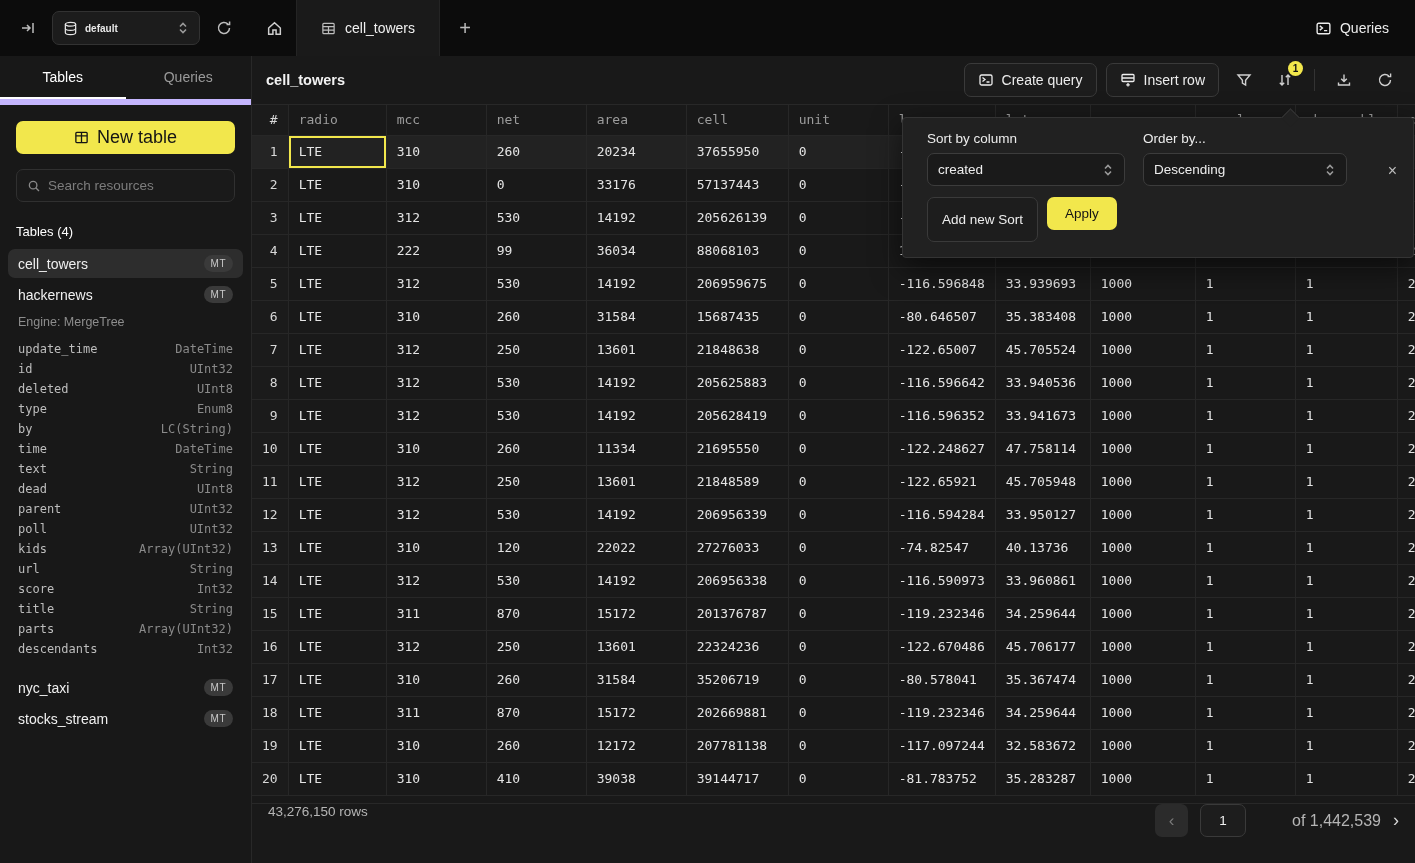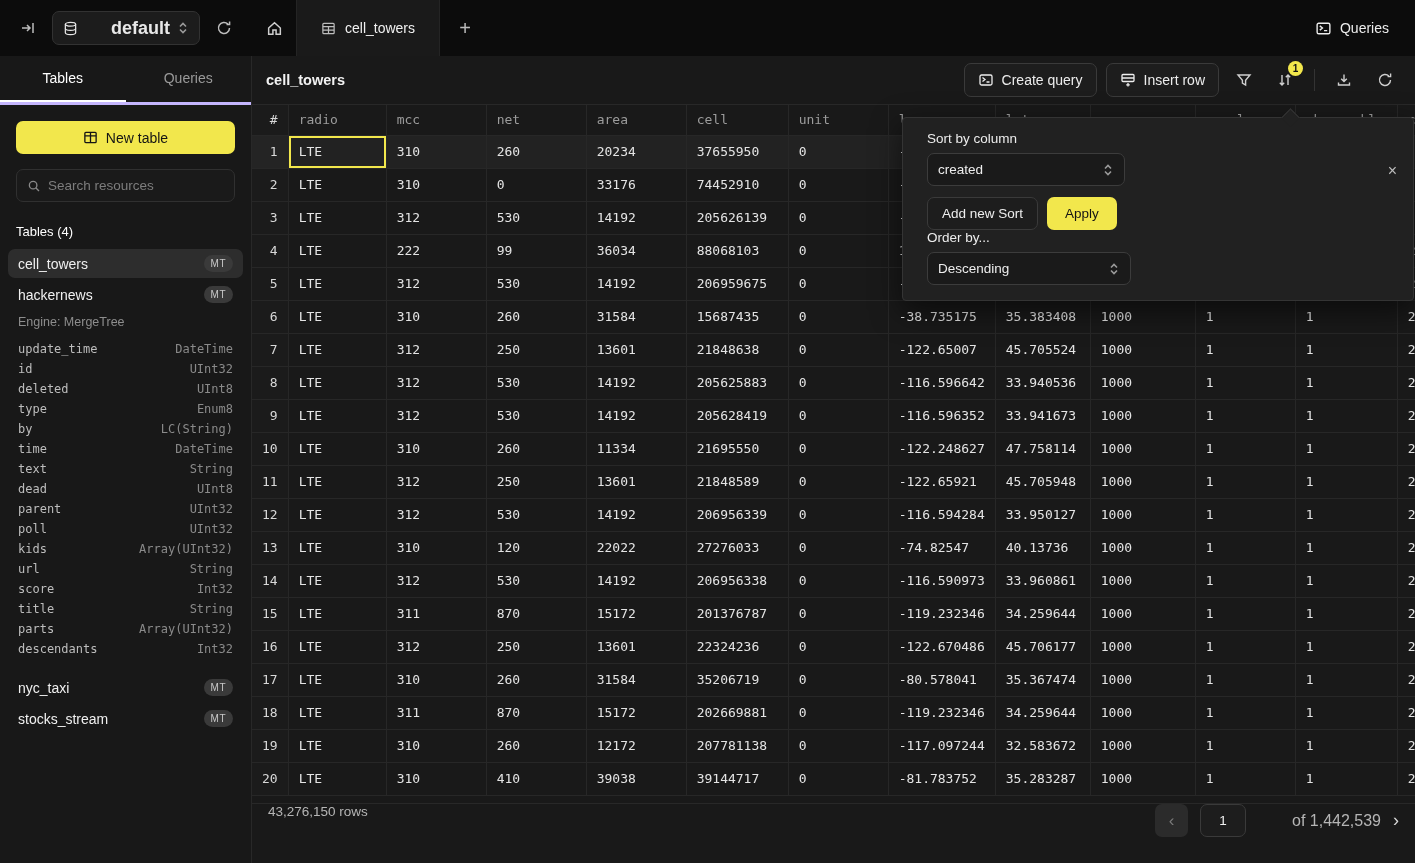--- a/index.html
+++ b/index.html
@@ -7,39 +7,39 @@
     font-family:"Liberation Sans", sans-serif; font-size:14px; }
   .app { display:flex; flex-direction:column; width:1415px; height:863px; }
 
   
   .topbar { height:56px; background:#0c0c0c; display:flex; flex:none; }
   .sb-head { width:252px; flex:none; display:flex; align-items:center; gap:10px; padding:0 14px; }
   .icon-btn { background:none; border:none; color:#bdbdbd; cursor:pointer; display:flex;
     align-items:center; justify-content:center; width:28px; height:28px; border-radius:6px; }
   .db-select { display:flex; align-items:center; gap:7px; background:#1c1c1c; border:1px solid #323232;
     border-radius:7px; height:34px; padding:0 10px; color:#e8e8e8; cursor:pointer; flex:1; }
-  .db-select .lbl { flex:1; font-weight:700; font-size:18px;text-align:right; }
+  .db-select .lbl { flex:1; font-weight:700; font-size:10px; }
   .tabsbar { flex:1; display:flex; align-items:stretch; }
   .home-btn { width:44px; border:none; background:none; color:#cfcfcf; display:flex; align-items:center; justify-content:center; cursor:pointer; }
   .ttab { display:flex; align-items:center; gap:9px; padding:0 24px; background:#1a1a1a;
     border-left:1px solid #242424; border-right:1px solid #242424; color:#f0f0f0; cursor:pointer; }
   .plus-btn { width:50px; background:none; border:none; color:#bdbdbd; font-size:20px; cursor:pointer; }
   .tspacer { flex:1; }
   .queries-btn { display:flex; align-items:center; gap:8px; background:none; border:none; color:#ededed;
     font-size:14px; padding:0 26px; cursor:pointer; }
 
   
   .bodyrow { flex:1; display:flex; min-height:0; }
   .sidebar { width:252px; flex:none; background:#181818; border-right:1px solid #282828; display:flex; flex-direction:column; overflow:hidden; }
-  .side-tabs { display:flex; height:49px; border-bottom:3px solid #c4b5fd; flex:none; }
+  .side-tabs { display:flex; height:49px; border-bottom:6px solid #c4b5fd; flex:none; }
   .stab { flex:1; display:flex; align-items:center; justify-content:center; color:#9a9a9a; cursor:pointer;
     border-bottom:2px solid transparent; font-size:14px; }
   .stab.active { color:#ffffff; border-bottom-color:#ffffff; }
   .new-table { margin:16px 16px 0; height:33px; background:#f2e74c; color:#141414; border:none; border-radius:7px;
-    font-size:14px; font-weight:500; display:flex; align-items:center; justify-content:center; gap:8px; cursor:pointer; }
+    font-size:18px; font-weight:500; display:flex; align-items:center; justify-content:center; gap:8px; cursor:pointer; }
   .searchbox { margin:15px 16px 0; height:33px; border:1px solid #303030; border-radius:7px; display:flex;
     align-items:center; gap:7px; padding:0 10px; color:#8a8a8a; background:#1a1a1a; }
   .searchbox input { background:none; border:none; outline:none; color:#dcdcdc; font-size:13.5px; width:100%; }
   .searchbox input::placeholder { color:#7d7d7d; }
   .tables-label { margin:22px 16px 8px; color:#ffffff; font-size:13px; }
   .tables-list { overflow:hidden; padding:0 8px 10px; }
   .tbl-item { display:flex; align-items:center; justify-content:space-between; padding:6px 10px; margin:2px 0;
     border-radius:7px; cursor:pointer; color:#f0f0f0; font-size:14px; }
   .tbl-item.sel { background:#2d2d2d; }
   .mt { background:#3a3a3a; color:#c9c9c9; font-size:10px; border-radius:9px; padding:3px 7px; letter-spacing:.5px; }
@@ -81,30 +81,30 @@
   .pager { margin-left:auto; display:flex; align-items:center; gap:12px; }
   .pg-btn { width:33px; height:33px; background:#2b2b2b; border:none; border-radius:7px; color:#7a7a7a;
     font-size:17px; cursor:pointer; }
   .pg-input { width:46px; height:33px; background:#1d1d1d; border:1px solid #3a3a3a; border-radius:7px;
     color:#f0f0f0; text-align:center; font-size:13.5px; outline:none; }
   .pg-of { color:#b5b5b5; font-size:16px;margin-left:34px; }
   .pg-next { background:none; border:none; color:#d8d8d8; font-size:18px; cursor:pointer; }
 
   
   .sort-popup { position:absolute; top:61px; left:650px; width:512px; background:#212121; border:1px solid #343434;
-    border-radius:4px; box-shadow:0 10px 30px rgba(0,0,0,.55); z-index:20; padding:13px 24px 15px; display:flex;flex-direction:column; }
+    border-radius:4px; box-shadow:0 10px 30px rgba(0,0,0,.55); z-index:20; padding:13px 24px 15px; display:flex; }
   .sort-popup::before { content:""; position:absolute; top:-7px; left:381px; width:12px; height:12px;
     background:#212121; border-left:1px solid #343434; border-top:1px solid #343434; transform:rotate(45deg); }
   .pcol1 { width:198px; margin-right:18px; }
   .pcol2 { width:204px; }
   .plabel { font-size:13.5px; color:#ececec; margin-bottom:7px; }
   .pselect { height:33px; background:#1a1a1a; border:1px solid #3c3c3c; border-radius:7px; display:flex;
     align-items:center; justify-content:space-between; padding:0 10px; color:#ededed; font-size:13.5px; cursor:pointer; }
   .btnrow { display:flex; gap:9px; margin-top:11px; }
-  .ghost-btn { height:33px; padding:0 14px; background:#1d1d1d; border:1px solid #3a3a3a; border-radius:7px;
+  .ghost-btn { height:45px; padding:0 14px; background:#1d1d1d; border:1px solid #3a3a3a; border-radius:7px;
     color:#ededed; font-size:13.5px; cursor:pointer; }
   .apply-btn { height:33px; padding:0 18px; background:#f2e74c; border:none; border-radius:7px; color:#141414;
     font-size:13.5px; cursor:pointer; }
   .pclose { position:absolute; right:16px; top:44px; background:none; border:none; color:#bdbdbd; font-size:16px; cursor:pointer; }
 
   svg { display:block; }
 </style>
 </head>
 <body>
 
@@ -380,21 +380,21 @@
                 <td></td>
                 <td></td>
                 <td></td>
               </tr>
               <tr>
                 <td class="idx">2</td>
                 <td>LTE</td>
                 <td>310</td>
                 <td>0</td>
                 <td>33176</td>
-                <td>74452910</td>
+                <td>57137443</td>
                 <td>0</td>
                 <td>-8</td>
                 <td></td>
                 <td></td>
                 <td></td>
                 <td></td>
                 <td></td>
               </tr>
               <tr>
                 <td class="idx">3</td>
@@ -442,21 +442,21 @@
                 <td>2</td>
               </tr>
               <tr>
                 <td class="idx">6</td>
                 <td>LTE</td>
                 <td>310</td>
                 <td>260</td>
                 <td>31584</td>
                 <td>15687435</td>
                 <td>0</td>
-                <td>-38.735175</td>
+                <td>-80.646507</td>
                 <td>35.383408</td>
                 <td>1000</td>
                 <td>1</td>
                 <td>1</td>
                 <td>2</td>
               </tr>
               <tr>
                 <td class="idx">7</td>
                 <td>LTE</td>
                 <td>312</td>

